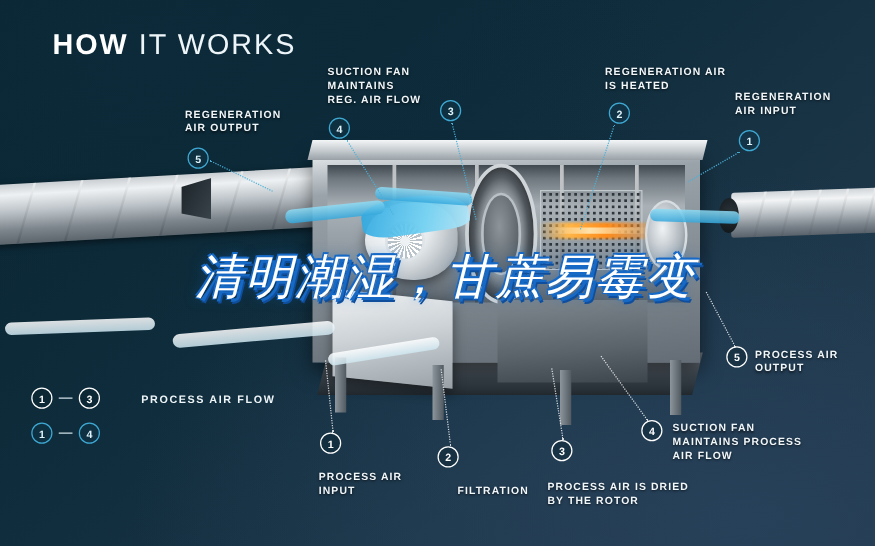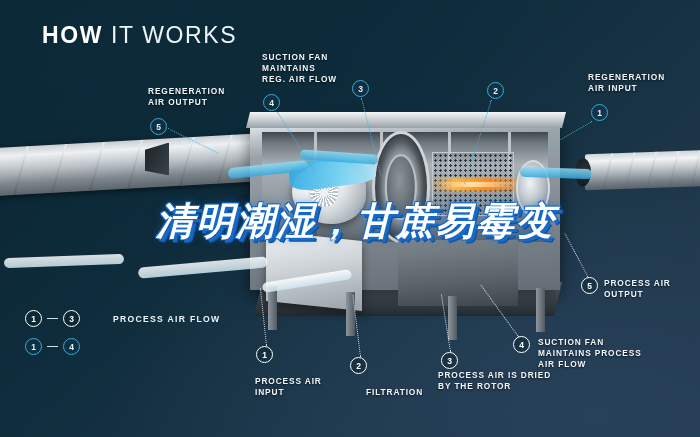--- a/index.html
+++ b/index.html
@@ -196,21 +196,21 @@
     width:11px;height:1.5px;background:#cfe0e8;margin:0 5px;
   }
   .lg-label{
     margin-left:13px;font-size:8.6px;font-weight:bold;letter-spacing:1.3px;color:#eef5f8;padding-left:20px;
   }
 
   
   #cn{
     position:absolute;left:0;right:0;top:196px;text-align:center;
     font-family:"DejaVu Sans","Liberation Sans",sans-serif;
-    font-size:38px;font-weight:bold;letter-spacing:2px;color:#ffffff;
+    font-size:38px;font-weight:normal;letter-spacing:2px;color:#ffffff;
     font-style:italic;
     text-shadow:
       3px 3px 0 #1769c6, -1px -1px 0 #1769c6, 1px -1px 0 #1769c6,
       -1px 1px 0 #1769c6, 4px 4px 0 #0f4e9c, 0 0 10px rgba(23,105,198,.75);
     padding-left: 12px;
   }
 </style>
 </head>
 <body>
 
@@ -300,20 +300,24 @@
   <div class="callout" style="left:263px;top:94px">
     <div class="marker blue">4</div>
   </div>
   <div class="leader blue" style="left:278px;top:112px;width:70px;transform:rotate(58deg)"></div>
 
   <div class="callout" style="left:352px;top:80px">
     <div class="marker blue">3</div>
   </div>
   <div class="leader blue" style="left:362px;top:98px;width:80px;transform:rotate(76deg)"></div>
 
+  <div class="callout" style="left:484px;top:52px">
+    <div class="c-text">REGENERATION AIR
+IS HEATED</div>
+  </div>
   <div class="callout" style="left:487px;top:82px">
     <div class="marker blue">2</div>
   </div>
   <div class="leader blue" style="left:492px;top:100px;width:88px;transform:rotate(108deg)"></div>
 
   <div class="callout" style="left:588px;top:72px">
     <div class="c-text">REGENERATION
 AIR INPUT</div>
   </div>
   <div class="callout" style="left:591px;top:104px">
@@ -350,21 +354,21 @@
   <div class="leader" style="left:266px;top:346px;width:58px;transform:rotate(-96deg)"></div>
 
   <div class="callout" style="left:366px;top:387px">
     <div class="c-text">FILTRATION</div>
   </div>
   <div class="callout" style="left:350px;top:357px">
     <div class="marker">2</div>
   </div>
   <div class="leader" style="left:360px;top:357px;width:62px;transform:rotate(-97deg)"></div>
 
-  <div class="callout" style="left:438px;top:370px">
+  <div class="callout" style="left:438px;top:384px">
     <div class="c-text">PROCESS AIR IS DRIED
 BY THE ROTOR</div>
   </div>
   <div class="callout" style="left:441px;top:352px">
     <div class="marker">3</div>
   </div>
   <div class="leader" style="left:450px;top:352px;width:58px;transform:rotate(-99deg)"></div>
 
   <div id="legend">
 

